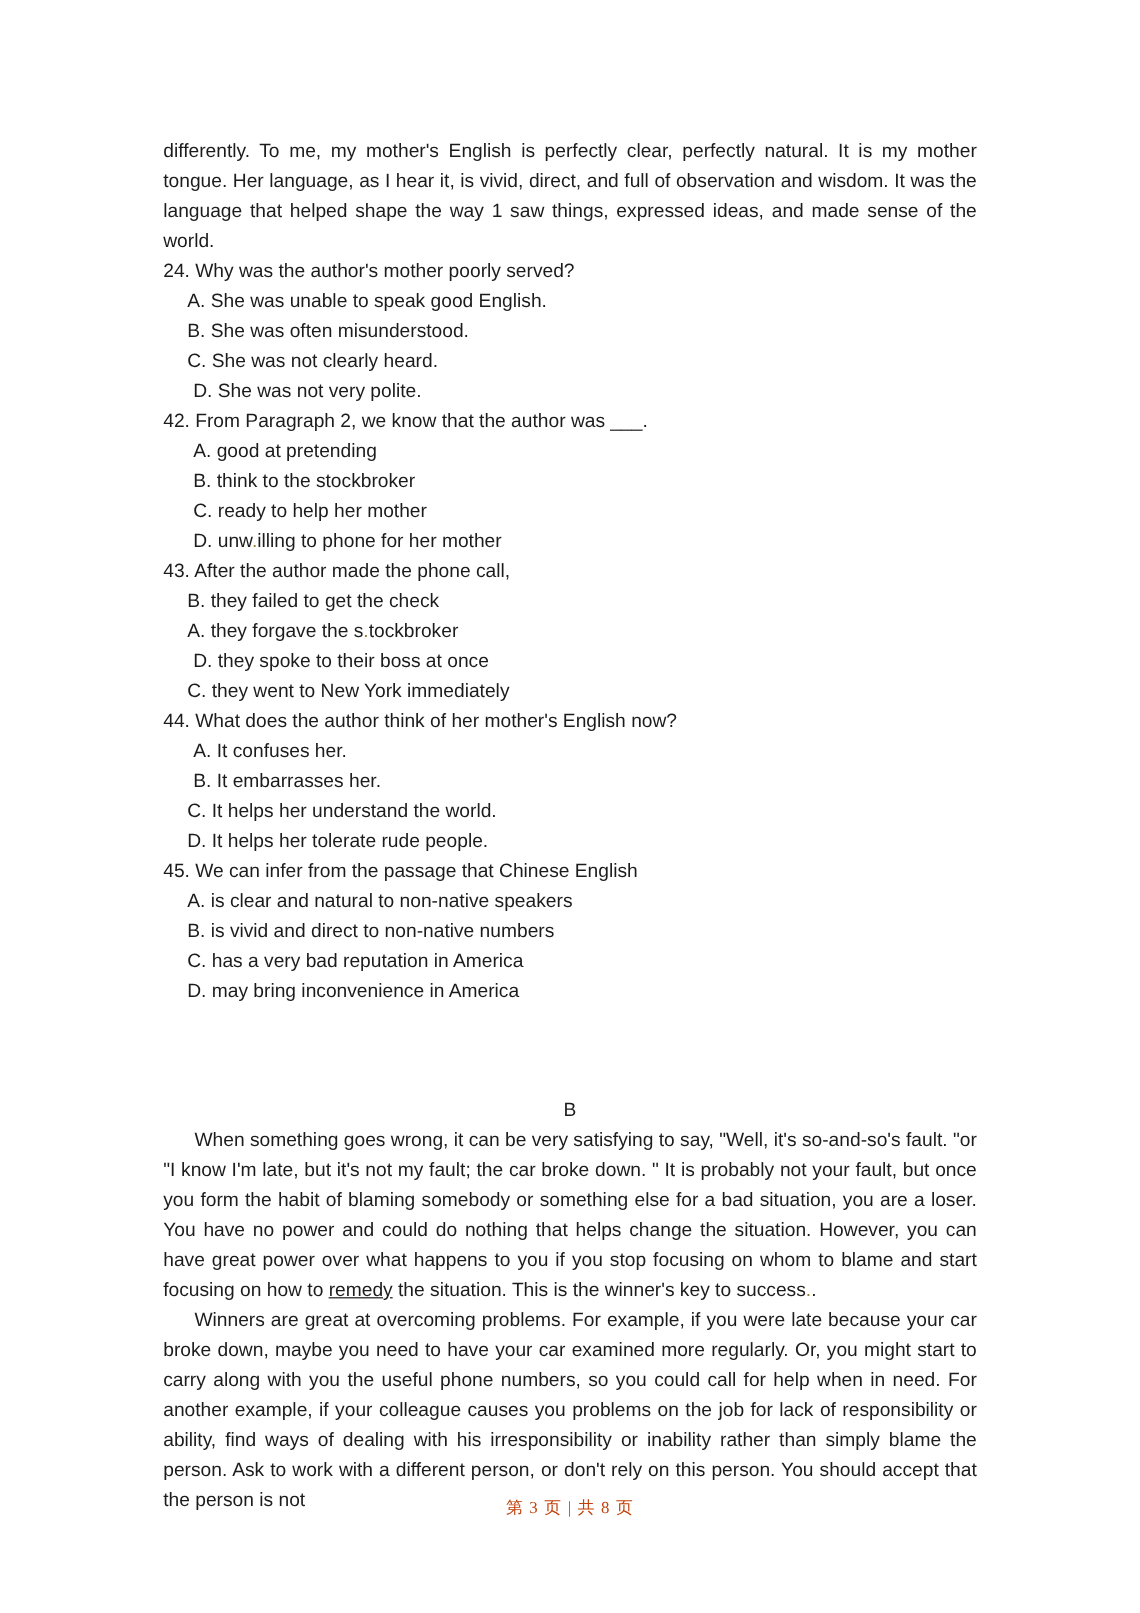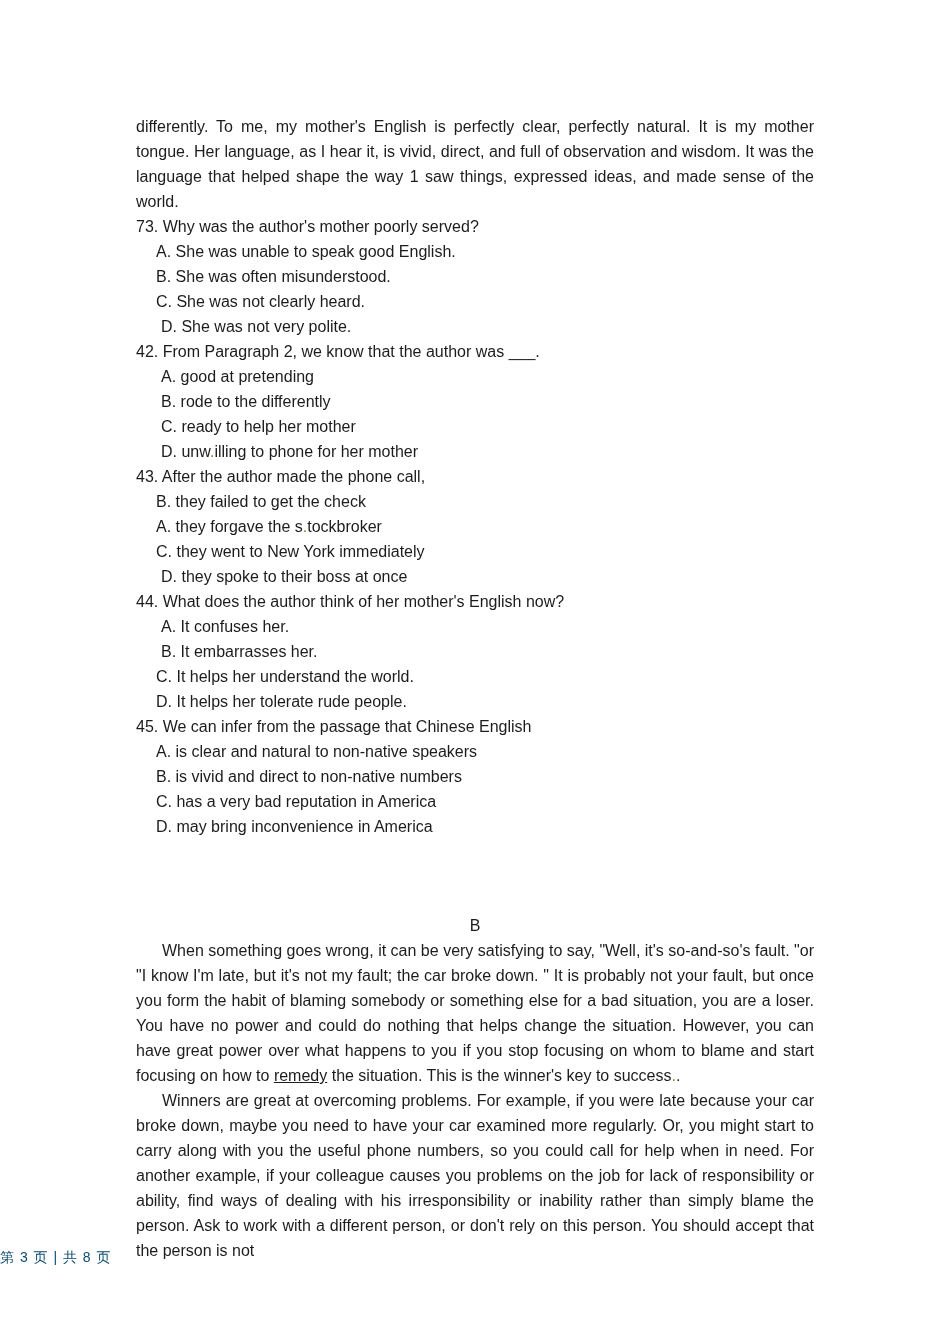--- a/index.html
+++ b/index.html
@@ -33,56 +33,57 @@
     margin-top: 74px;
     text-align: center;
   }
   .u { text-decoration: underline; }
   .wm { color: #8f7f33; }
   .footer {
     position: absolute;
     top: 1245px;
     left: 0;
     width: 100%;
-    text-align: left;
+    text-align: center;
     font-size: 14px;
-    color: #0c4a6e;
+    color: #c2410c;
     letter-spacing: 1px;
+    font-family: Liberation Serif, serif;
   }
 </style>
 </head>
 <body>
 
 <div class="page">
   <div class="content">
 
     <p class="para">differently. To me,  my mother's English is perfectly clear, perfectly natural. It is my mother tongue. Her language, as I hear it, is vivid, direct, and full of observation and wisdom. It was the language that helped shape the way 1 saw things, expressed ideas, and made sense of the world.</p>
 
     <div>
-      <div class="line">73. Why was the author's mother poorly served?</div>
+      <div class="line">24. Why was the author's mother poorly served?</div>
       <div class="line ind2">A. She was unable to speak good English.</div>
       <div class="line ind2">B. She was often misunderstood.</div>
       <div class="line ind2">C. She was not clearly heard.</div>
       <div class="line ind1">D. She was not very polite.</div>
     </div>
 
     <div>
       <div class="line">42. From Paragraph 2, we know that the author was ___.</div>
       <div class="line ind1">A. good at pretending</div>
-      <div class="line ind1">B. rode to the differently</div>
+      <div class="line ind1">B. think to the stockbroker</div>
       <div class="line ind1">C. ready to help her mother</div>
       <div class="line ind1"><span>D. unw</span><span class="wm">.</span><span>illing to phone for her mother</span></div>
     </div>
 
     <div>
       <div class="line">43. After the author made the phone call,</div>
       <div class="line ind2">B. they failed to get the check</div>
       <div class="line ind2"><span>A. they forgave the s</span><span class="wm">.</span><span>tockbroker</span></div>
+      <div class="line ind1">D. they spoke to their boss at once</div>
       <div class="line ind2">C. they went to New York immediately</div>
-      <div class="line ind1">D. they spoke to their boss at once</div>
     </div>
 
     <div>
       <div class="line">44. What does the author think of her mother's English now?</div>
       <div class="line ind1">A. It confuses her.</div>
       <div class="line ind1">B. It embarrasses her.</div>
       <div class="line ind2">C. It helps her understand the world.</div>
       <div class="line ind2">D. It helps her tolerate rude people.</div>
     </div>
 

